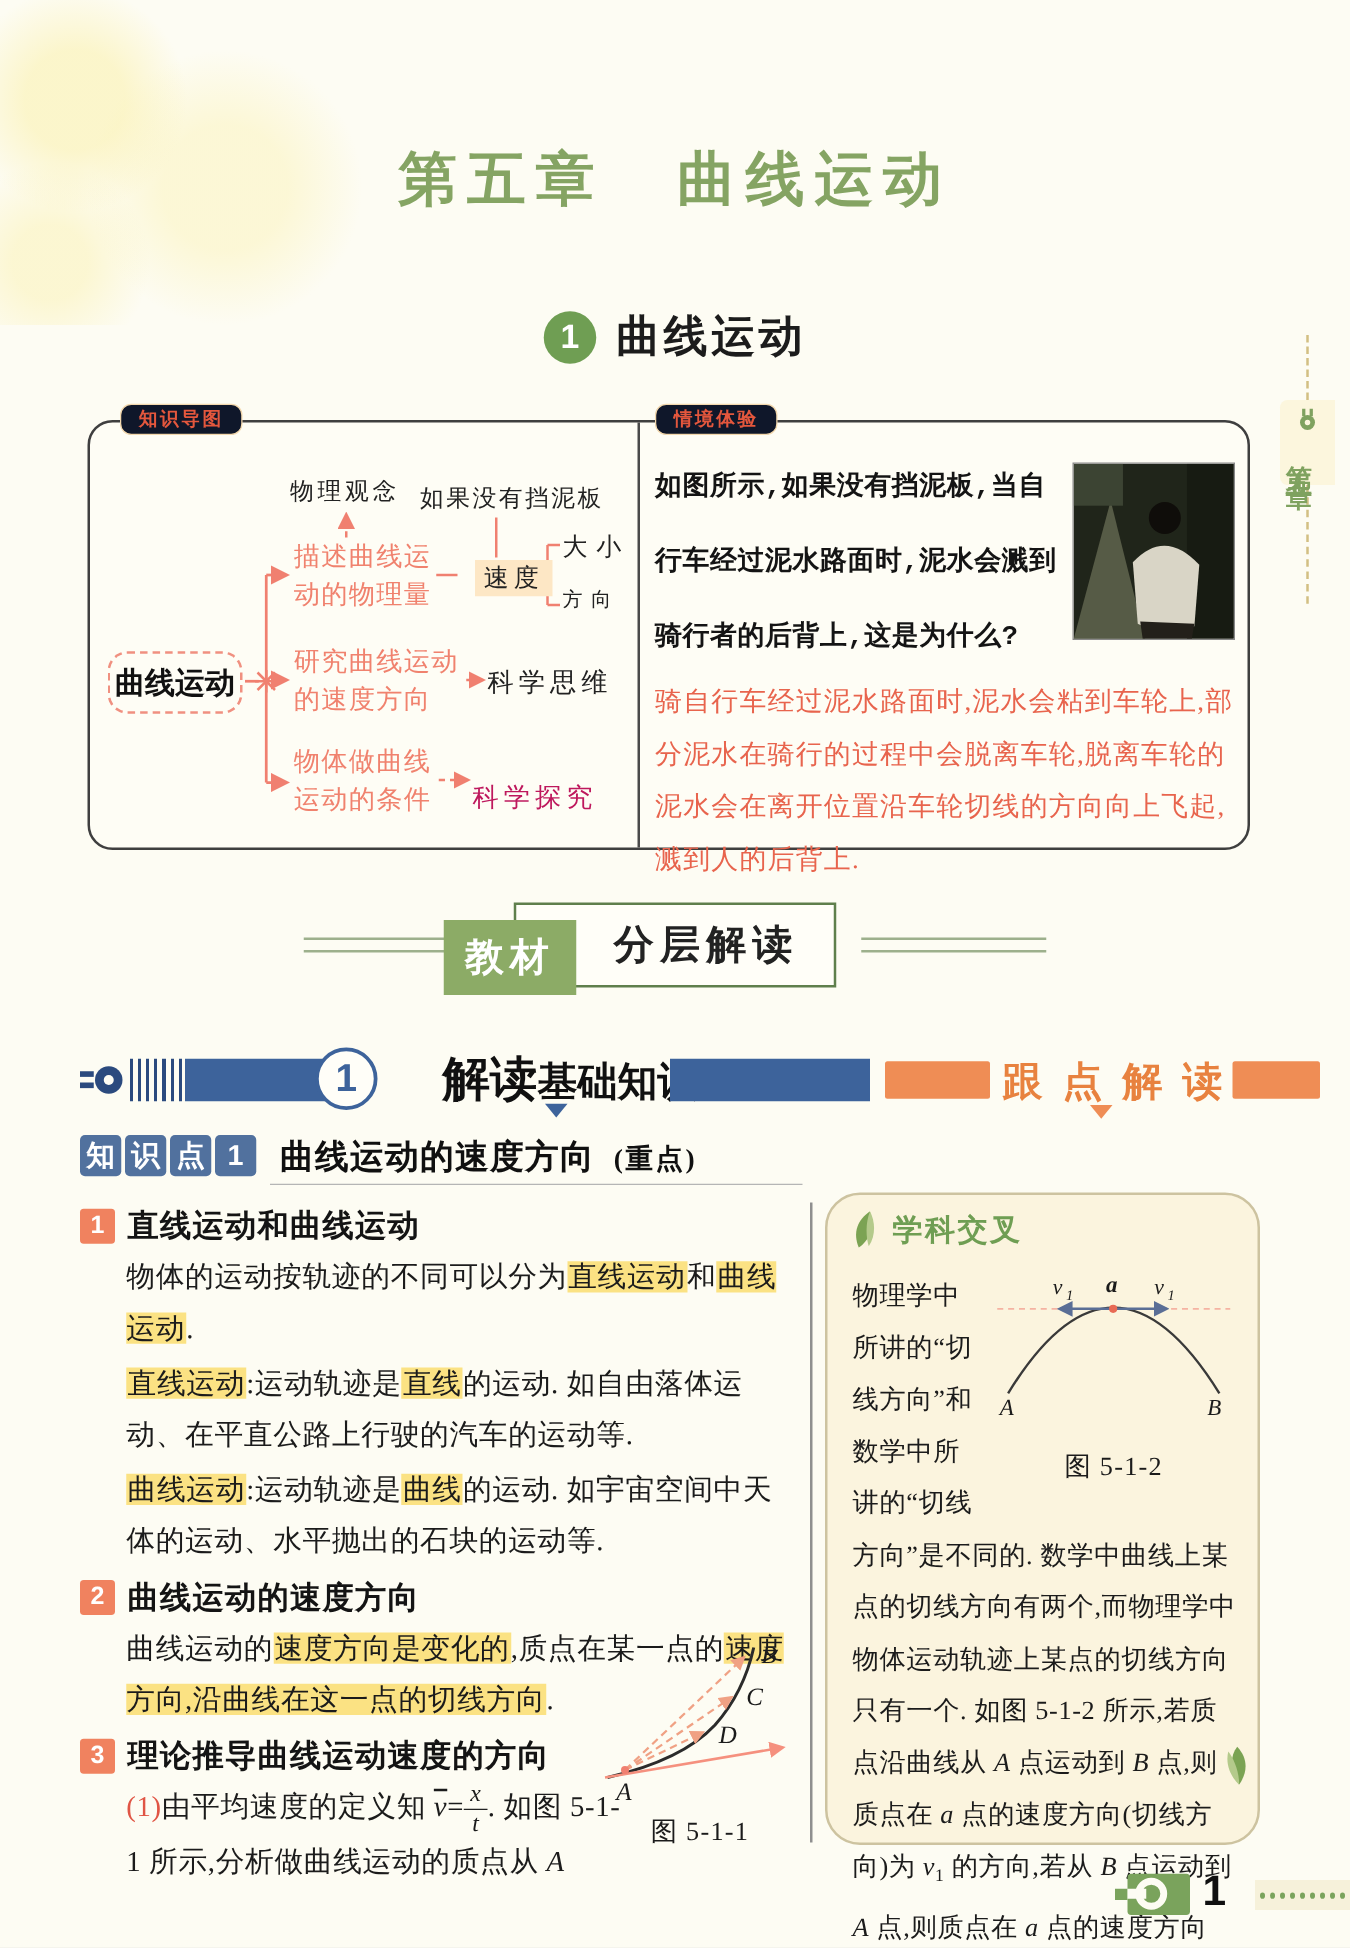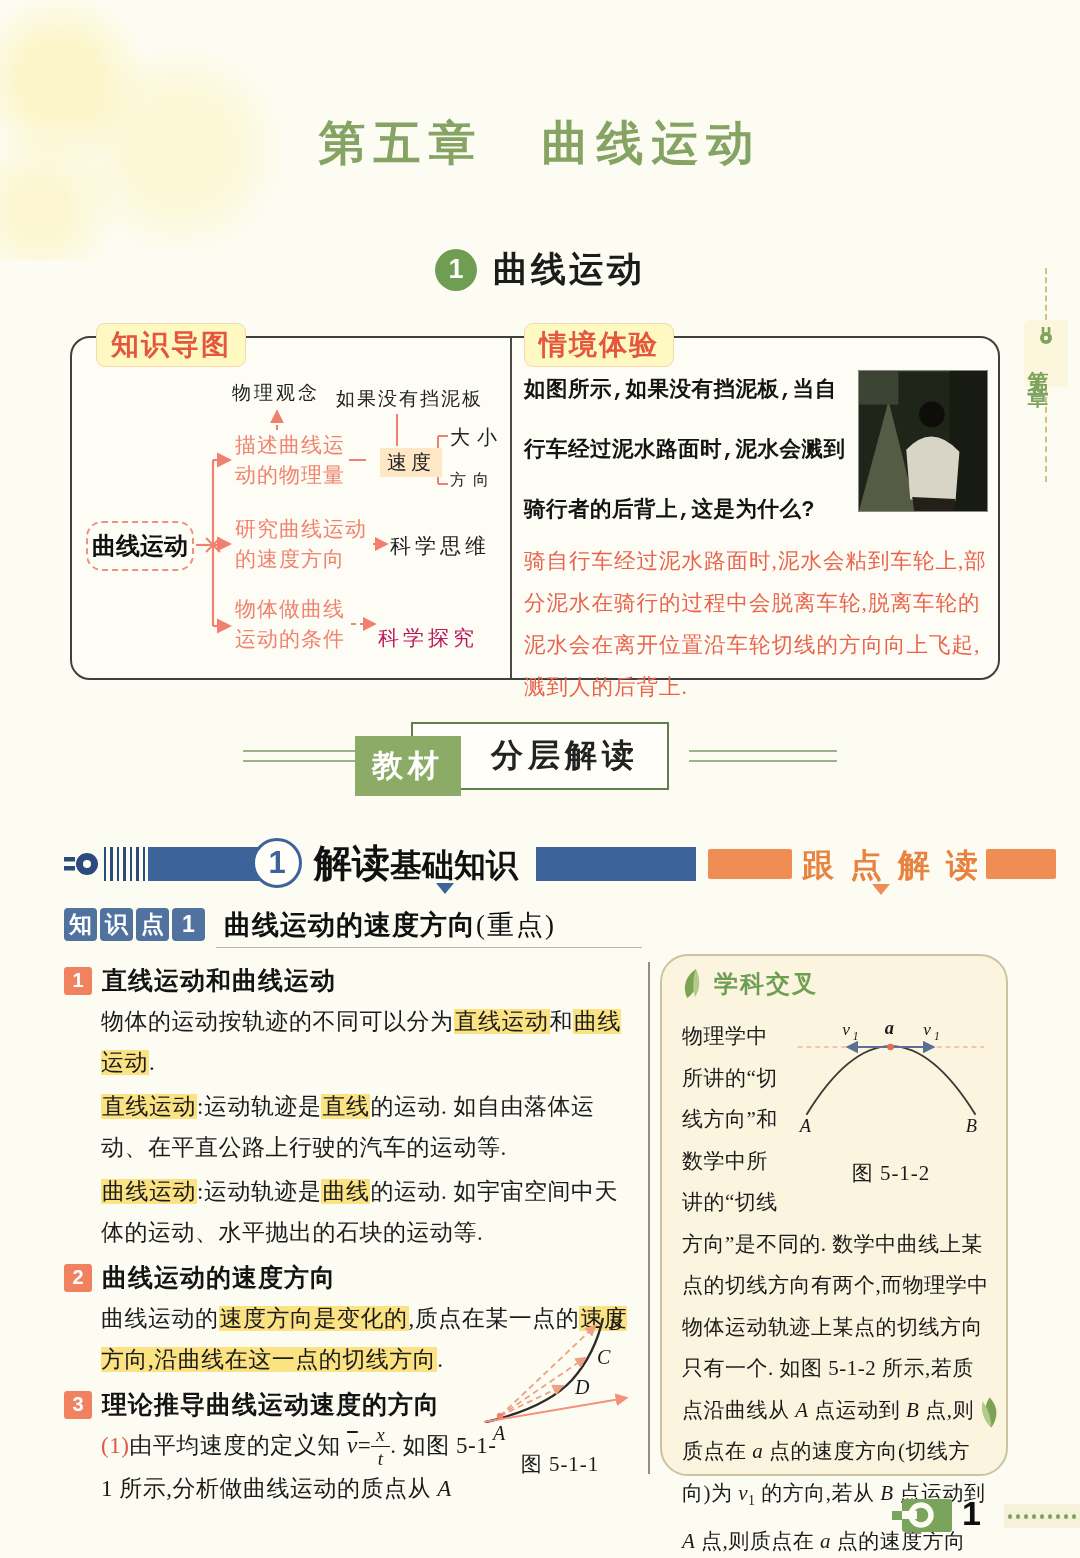--- a/index.html
+++ b/index.html
@@ -27,22 +27,22 @@
   .side-dash { width:0; height:52px; border-left:2px dashed #d2bf83; margin:0 auto; }
   .side-dash.bottom { height:95px; }
   .side-tab-body { background:#fcf6dd; border-radius:6px 0 0 6px; padding:6px 0 12px 0; }
   .side-tab-label { writing-mode:vertical-rl; font-size:21px; font-weight:bold;
     color:#7fa25f; letter-spacing:7px; margin-top:4px; }
 
   
   .kbox { position:absolute; left:70px; top:336px; width:930px; height:344px;
     border:2.5px solid #3f3f3f; border-radius:20px; background:#fefdf5; }
   .kbox-divider { position:absolute; left:438px; top:0; bottom:0; width:2px; background:#4a4a4a; }
-  .badge-tl { position:absolute; top:-15px; background:#fef9c3; border:1px solid #f3d8ad;
-    border-radius:9px; padding:2px 14px; font-size:28px; font-weight:bold; color:#e4573d; letter-spacing:2px; }
+  .badge-tl { position:absolute; top:-15px; background:#0f172a; border:1px solid #f3d8ad;
+    border-radius:9px; padding:2px 14px; font-size:15px; font-weight:bold; color:#e4573d; letter-spacing:2px; }
   .badge-km { left:24px; }
   .badge-sc { left:452px; }
 
   
   .mm { position:absolute; left:0; top:0; width:438px; height:341px; font-family:"Liberation Serif", serif; }
   .mm-lines { position:absolute; left:0; top:0; }
   .mm-node { position:absolute; white-space:nowrap; }
   .mm-root { left:14px; top:183px; width:108px; padding:7px 2px; text-align:center;
     border:2px dashed #f09080; border-radius:16px; font-family:"Liberation Sans", sans-serif;
     font-weight:bold; font-size:24px; color:#111; white-space:nowrap; position:absolute; }
@@ -80,38 +80,38 @@
   .bb-plug { position:absolute; left:64px; top:13px; }
   .bb-stripes { position:absolute; left:104px; top:11px; width:42px; height:34px;
     background:repeating-linear-gradient(90deg,#2b4a7e 0 2.5px,transparent 2.5px 6.5px); }
   .bb-bar { position:absolute; background:#3d639b; height:34px; top:11px; }
   .bb-bar1 { left:148px; width:112px; }
   .bb-bar2 { left:536px; width:160px; }
   .bb-circle { position:absolute; left:252px; top:2px; width:50px; height:50px; border-radius:50%;
     background:#fffef8; border:3px solid #3d639b; color:#3d639b; font-size:31px; font-weight:bold;
     display:flex; align-items:center; justify-content:center; z-index:2; }
   .bb-title { position:absolute; left:314px; top:2px; white-space:nowrap; }
-  .bb-title-main { font-size:38px; font-weight:bold; color:#101010; }
+  .bb-title-main { font-size:38px; font-weight:bold; color:#101010;margin-left:40px; }
   .bb-title-rest { font-size:32px; font-weight:bold; color:#101010; }
   .tri { position:absolute; width:0; height:0; border-left:9px solid transparent; border-right:9px solid transparent; }
   .tri-blue { left:436px; top:47px; border-top:11px solid #3d639b; }
   .tri-orange { left:872px; top:48px; border-top:11px solid #ef8d55; }
   .bb-obar { position:absolute; background:#ef8d55; height:30px; top:13px; border-radius:2px; }
   .bb-obar1 { left:708px; width:84px; }
   .bb-obar2 { left:986px; width:70px; }
   .bb-right-title { position:absolute; left:802px; top:8px; font-size:32px; font-weight:bold;
     color:#e8823f; letter-spacing:16px; white-space:nowrap; }
 
   
   .kp { position:absolute; top:906px; left:64px; width:578px; height:46px; }
   .kp-boxes { position:absolute; left:0; top:2px; display:flex; gap:3px; }
   .kp-box { width:33px; height:33px; background:#51719e; color:#fff; font-size:23px; font-weight:bold;
     border-radius:4px; display:flex; align-items:center; justify-content:center; }
   .kp-title { position:absolute; left:160px; top:1px; font-size:27px; font-weight:bold; color:#101010; letter-spacing:1px; }
-  .kp-note { font-family:"Liberation Serif", serif; font-weight:normal; font-size:27px; letter-spacing:2px; }
+  .kp-note { font-family:"Liberation Serif", serif; font-weight:bold; font-size:22px; letter-spacing:2px;margin-left:15px; }
   .kp-rule { position:absolute; left:152px; right:0; top:41px; border-bottom:1.5px solid #b5b5b5; }
 
   
   .col-left { position:absolute; left:64px; top:956px; width:576px; }
   .col-divider { position:absolute; left:648px; top:962px; height:512px; width:1.5px; background:#8f8f8f; }
   .sec-head { display:flex; align-items:center; gap:10px; margin:8px 0 4px 0; }
   .num-badge { width:28px; height:28px; background:#f0825f; color:#fff; font-size:20px; font-weight:bold;
     border-radius:3px; display:flex; align-items:center; justify-content:center; flex:none; }
   .sec-head-title { font-size:25px; font-weight:bold; color:#141414; letter-spacing:1px; }
   .body-p { font-family:"Liberation Serif", serif; font-size:23px; line-height:41px;

